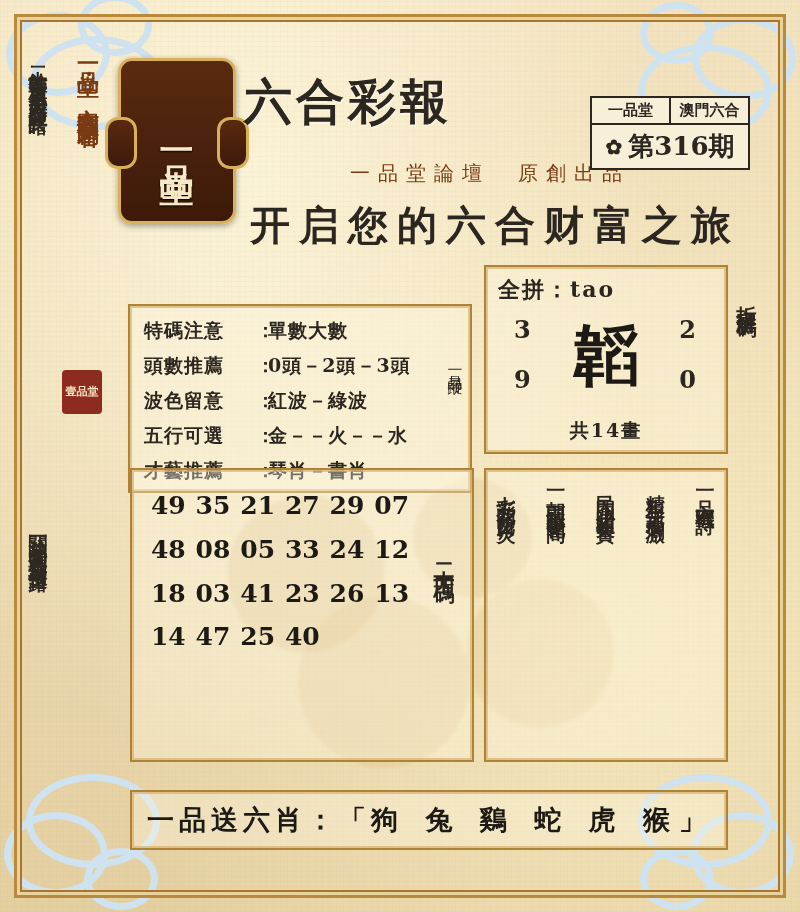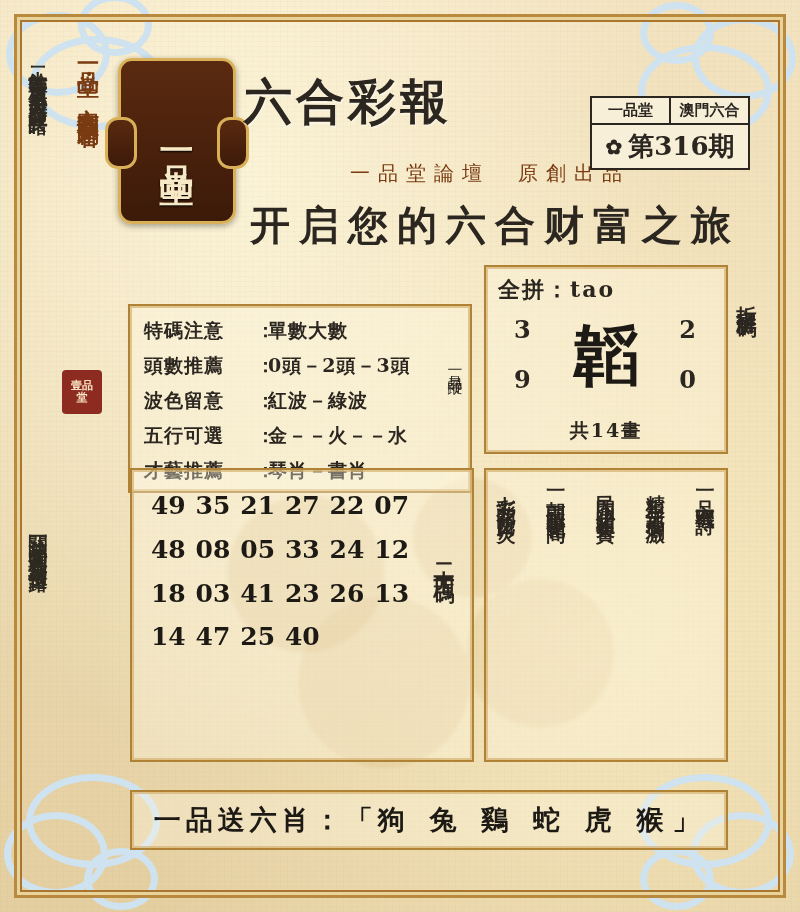--- a/index.html
+++ b/index.html
@@ -71,21 +71,21 @@
   .left-col-1 { left:26px; top:52px; font-size:19px; height:420px; }
   .left-col-2 { left:26px; top:520px; font-size:19px; height:330px; }
   .left-col-brand {
     left:74px; top:52px; font-size:22px; color:#7a3b12; height:260px; font-weight:bold;
   }
   .seal-small {
     position:absolute; left:62px; top:370px;
     width:40px; height:44px; background:#8d2b20;
     border-radius:4px; color:#f6e3c2; font-size:11px; line-height:1.05;
     display:flex; align-items:center; justify-content:center; text-align:center;
-    letter-spacing:0; padding:6px; box-sizing:border-box; font-weight:bold;
+    letter-spacing:0; padding:0; box-sizing:border-box; font-weight:bold;
   }
 
   
   .logo-badge {
     position:absolute; left:118px; top:58px; width:112px; height:160px;
     background: linear-gradient(180deg,#5a2a10,#3c1a09);
     border:3px solid #d9b057; border-radius:14px;
     box-shadow:0 2px 6px rgba(0,0,0,.35);
     display:flex; align-items:center; justify-content:center;
   }
@@ -207,21 +207,21 @@
   }
 
   
   .banner {
     position:absolute; left:130px; top:790px; width:594px; height:56px;
     border:2px solid #b08235; background:rgba(255,250,230,0.35);
     box-shadow: inset 0 0 0 2px rgba(214,178,112,0.7);
     display:flex; align-items:center; justify-content:center;
   }
   .banner-text {
-    font-size:27px; font-weight:bold; color:#1d1a15; letter-spacing:5px;font-family:Liberation Serif, serif;
+    font-size:27px; font-weight:bold; color:#1d1a15; letter-spacing:5px;
   }
   .banner-text .zodiac { letter-spacing:9px; }
   .watermark {
     position:absolute; left:150px; top:368px; width:420px;
     text-align:center; font-size:15px; color:rgba(90,120,150,0.35);
     letter-spacing:2px; pointer-events:none;
   }
 </style>
 </head>
 <body>
@@ -319,21 +319,21 @@
       <div class="stroke-note">共14畫</div>
     </div>
     <div class="decode-side">拆字解碼</div>
 
     <div class="box num-box">
       <div class="num-grid" id="num-grid">
           <div class="num-cell">49</div>
           <div class="num-cell">35</div>
           <div class="num-cell">21</div>
           <div class="num-cell">27</div>
-          <div class="num-cell">22</div>
+          <div class="num-cell">29</div>
           <div class="num-cell">07</div>
           <div class="num-cell">48</div>
           <div class="num-cell">08</div>
           <div class="num-cell">05</div>
           <div class="num-cell">33</div>
           <div class="num-cell">24</div>
           <div class="num-cell">12</div>
           <div class="num-cell">18</div>
           <div class="num-cell">03</div>
           <div class="num-cell">41</div>

